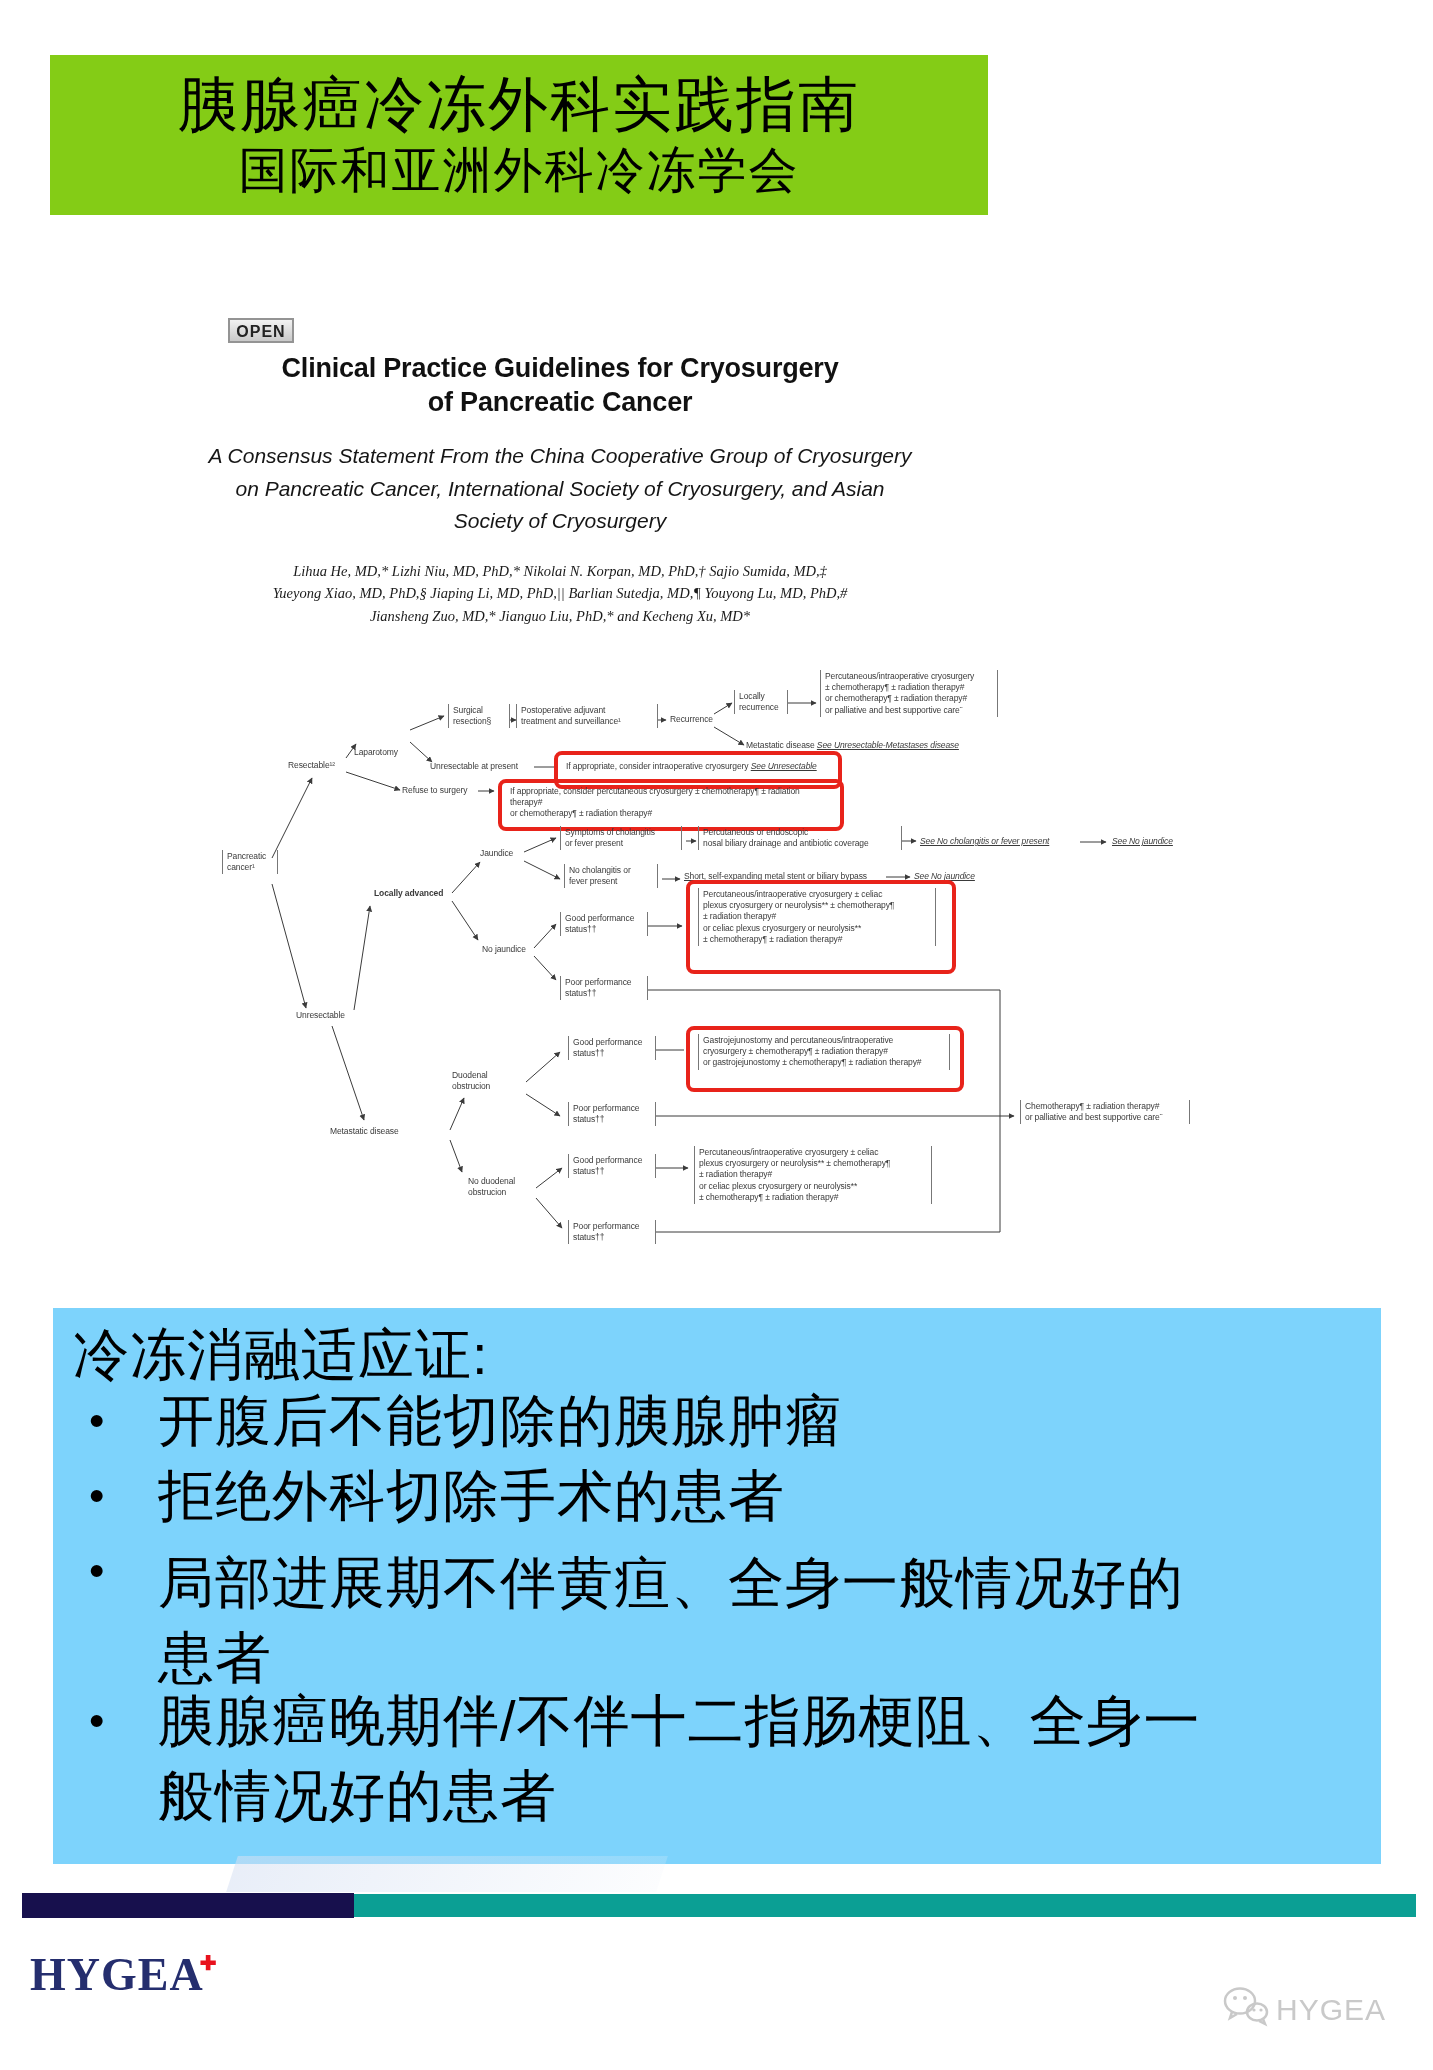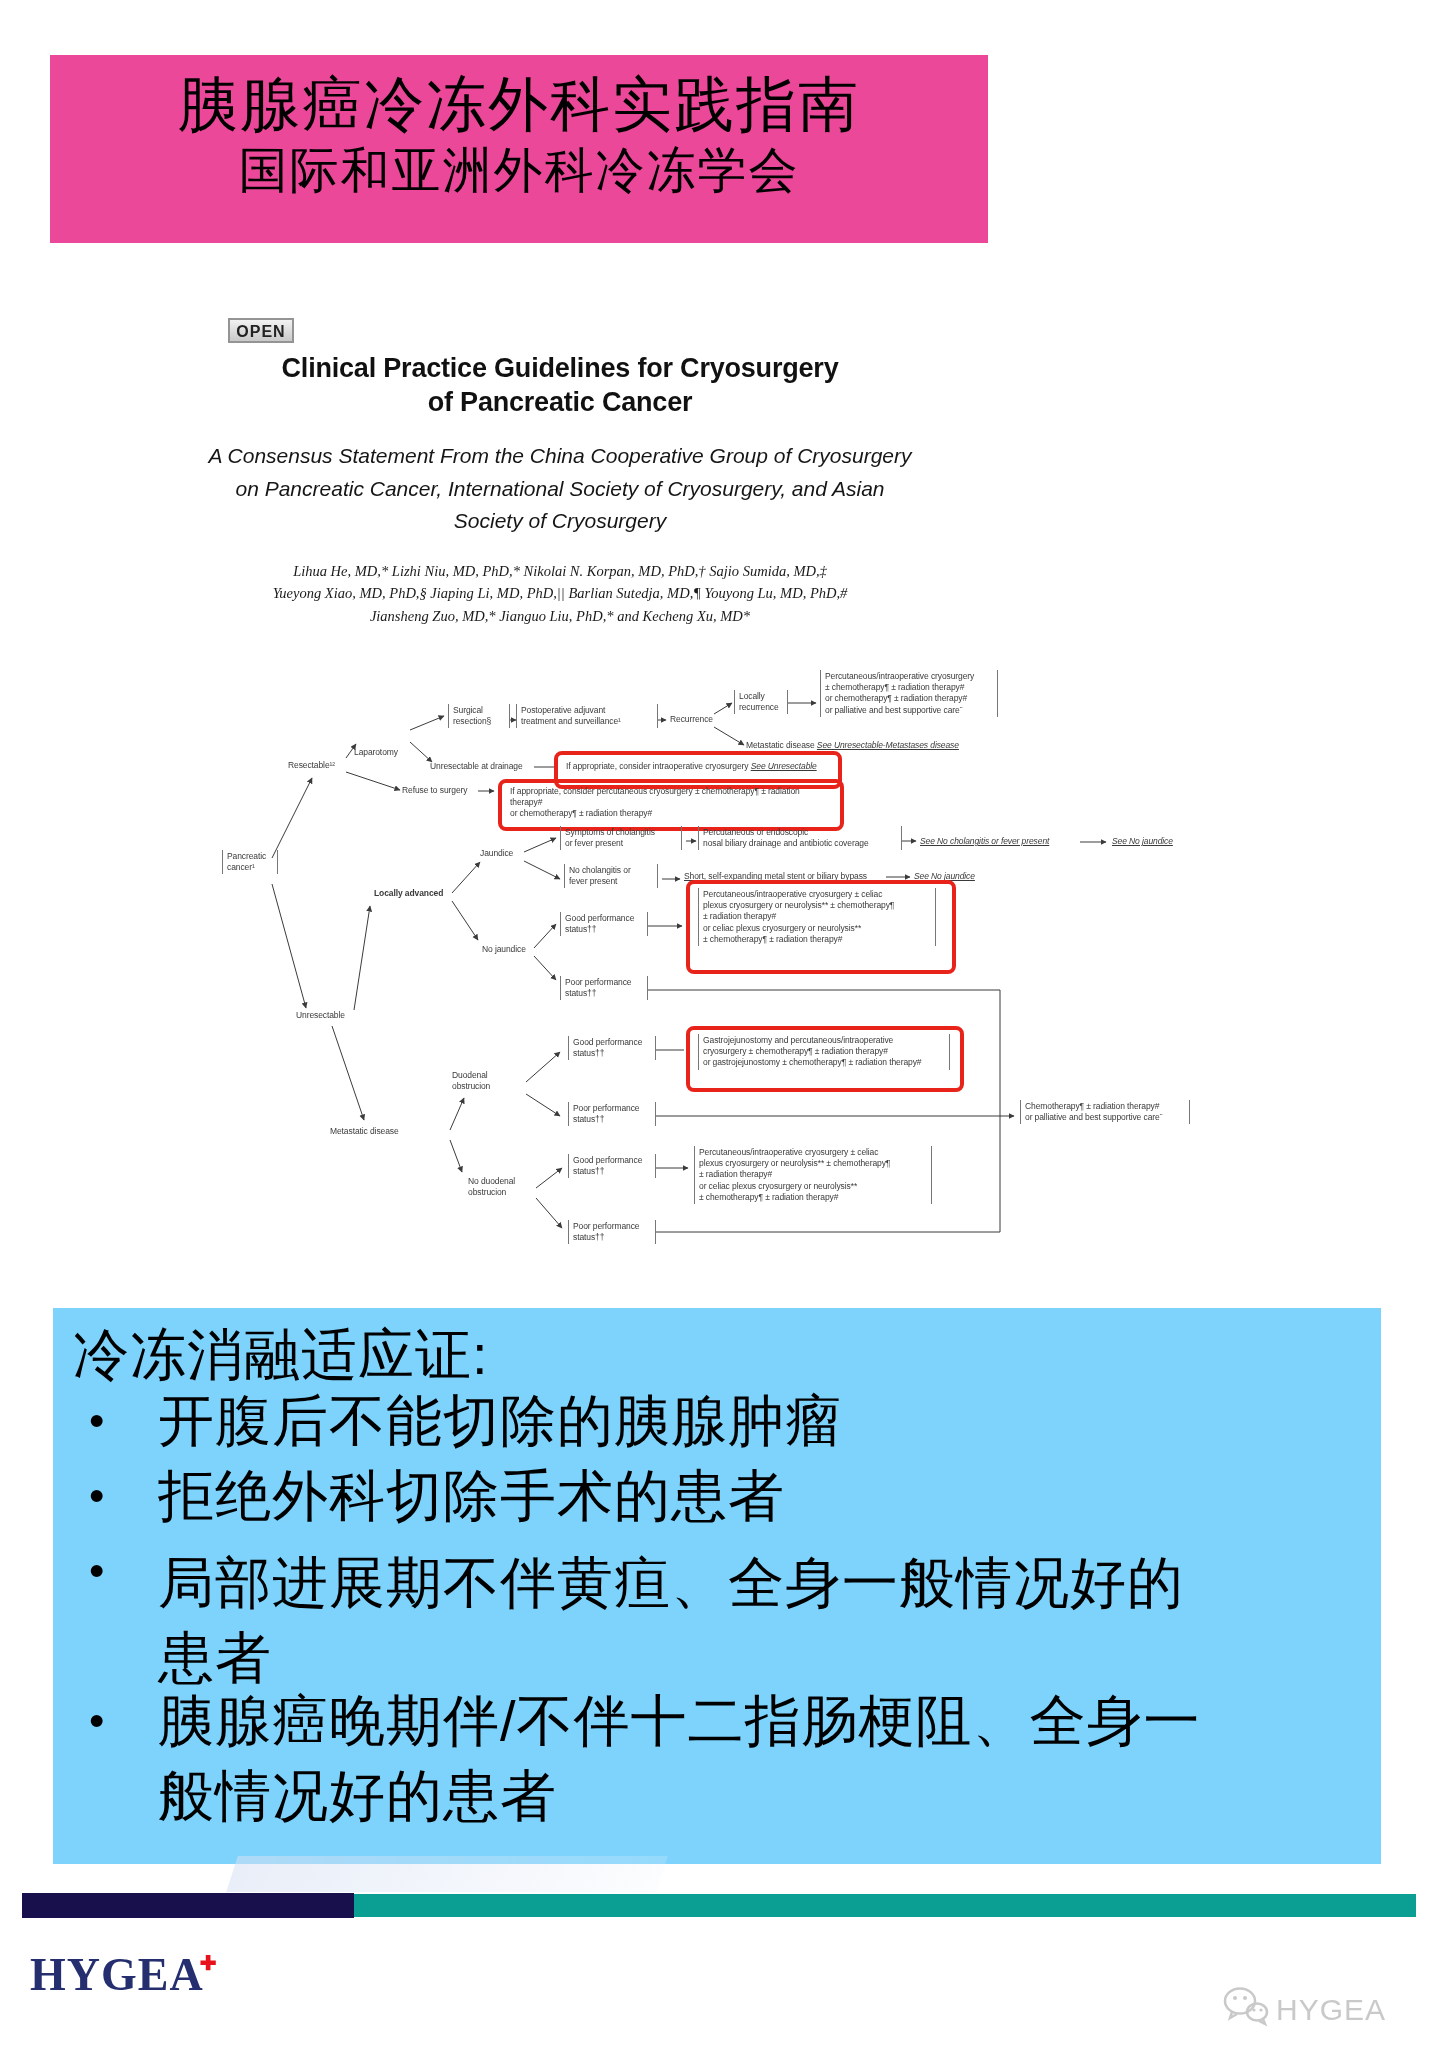--- a/index.html
+++ b/index.html
@@ -2,22 +2,22 @@
 <html><head>
 <meta charset="utf-8">
 <style>
   html,body { margin:0; padding:0; background:#888; }
   .slide {
     position:relative; width:1433px; height:2070px; background:#ffffff;
     font-family:"Liberation Sans", sans-serif; overflow:hidden; margin:0 auto;
   }
 
   
-  .header-box { position:absolute; left:50px; top:55px; width:938px; height:188px;
-    background:#ec4899; text-align:center; color:#000; }
+  .header-box { position:absolute; left:50px; top:55px; width:938px; height:160px;
+    background:#84cc16; text-align:center; color:#000; }
   .header-title { font-size:60px; line-height:1.2; padding-top:14px; letter-spacing:2px; }
   .header-sub   { font-size:49px; line-height:1.2; letter-spacing:2px; }
 
   
   .open-badge { position:absolute; left:228px; top:318px; width:66px; height:25px;
     background:linear-gradient(#f2f2f2,#c9c9c9); border:2px solid #949494;
     font-weight:bold; font-size:16px; letter-spacing:1px; text-align:center;
     line-height:24px; color:#222; box-sizing:border-box; }
   .paper-title { position:absolute; left:160px; top:352px; width:800px; text-align:center;
     font-size:27px; font-weight:700; letter-spacing:-0.2px; color:#111; line-height:1.25; }
@@ -134,21 +134,21 @@
   <div class="fnode bar" style="left:516px; top:704px; width:132px;">Postoperative adjuvant
 treatment and surveillance¹</div>
   <div class="fnode" style="left:670px; top:714px;">Recurrence</div>
   <div class="fnode bar" style="left:734px; top:690px; width:44px;">Locally
 recurrence</div>
   <div class="fnode bar" style="left:820px; top:670px; width:168px;">Percutaneous/intraoperative cryosurgery
 ± chemotherapy¶ ± radiation therapy#
 or chemotherapy¶ ± radiation therapy#
 or palliative and best supportive care¨</div>
   <div class="fnode" style="left:746px; top:740px;"><span>Metastatic disease </span><span class="flink">See Unresectable-Metastases disease</span></div>
-  <div class="fnode" style="left:430px; top:761px;">Unresectable at drainage</div>
+  <div class="fnode" style="left:430px; top:761px;">Unresectable at present</div>
 
   <div class="redbox" style="left:554px; top:751px; width:280px; height:30px;"></div>
   <div class="fnode" style="left:566px; top:761px; width:262px;"><span>If appropriate, consider intraoperative cryosurgery </span><span class="flink">See Unresectable</span></div>
 
   <div class="fnode" style="left:402px; top:785px;">Refuse to surgery</div>
   <div class="redbox" style="left:498px; top:779px; width:338px; height:44px;"></div>
   <div class="fnode" style="left:510px; top:786px; width:320px;">If appropriate, consider percutaneous cryosurgery ± chemotherapy¶ ± radiation therapy#
 or chemotherapy¶ ± radiation therapy#</div>
 
   <div class="fnode" style="left:480px; top:848px;">Jaundice</div>

